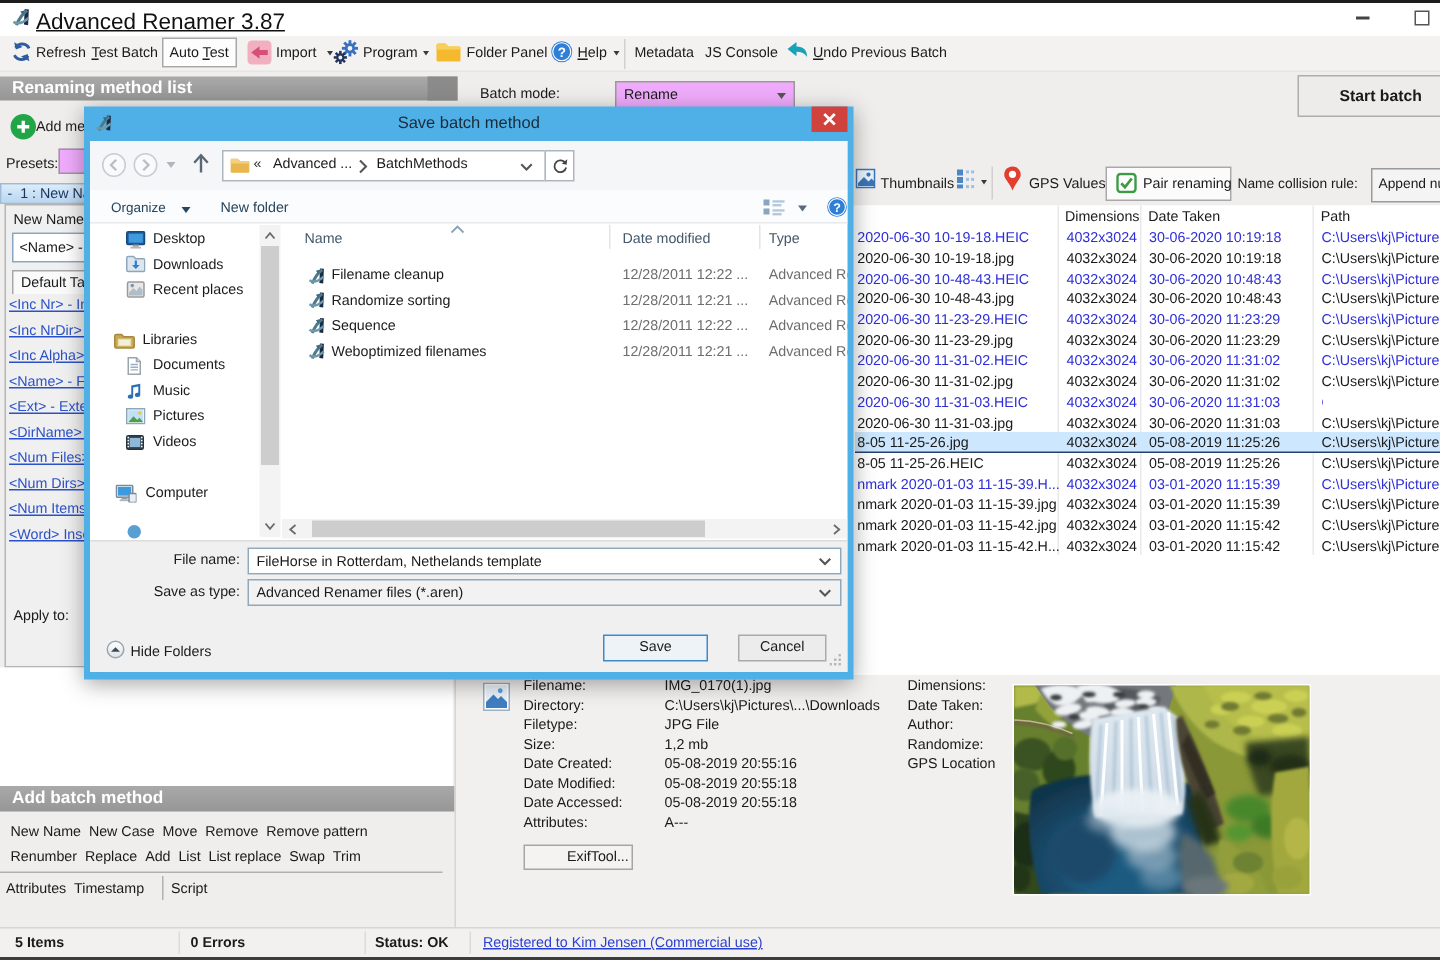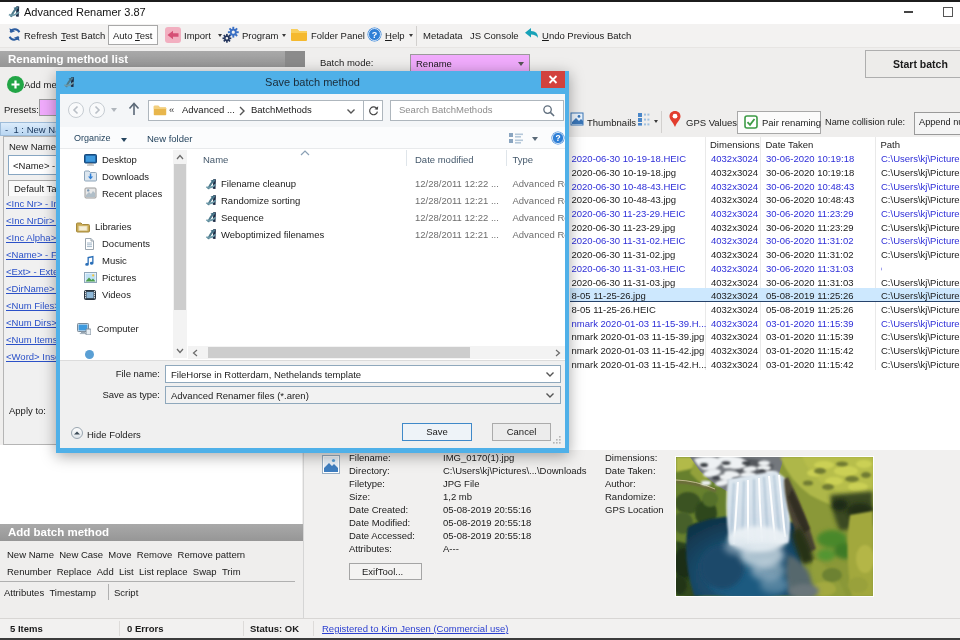--- a/index.html
+++ b/index.html
@@ -19,21 +19,21 @@
 
 <div class="a" style="left:0;top:0;width:960px;height:24px;background:#fff;border-top:2px solid #1c1c1c;box-sizing:border-box;"></div>
 <div class="a" style="left:8px;top:5px;width:13px;height:14px;">
 <svg width="13" height="14" viewBox="0 0 16 17">
       <path d="M10.4 1.2 L13.8 1.6 L13.2 14.4 L9.8 13.9 Z" fill="#1b2a44"></path>
       <path d="M12.4 2.4 C8.6 5 5.8 9.2 3.6 14.4" stroke="#4d7a8c" stroke-width="2.6" fill="none"></path>
       <path d="M1.2 11.6 C5.5 14.4 10 11.6 13.6 8.4" stroke="#6e9aa9" stroke-width="2.2" fill="none"></path>
       <path d="M6.8 3.2 L10.6 2.2 L9 6 Z" fill="#3d6a80"></path>
     </svg>
 </div>
-<div class="a" style="left:24px;top:6px;font-size:11px;color:#111;">Advanced Renamer 3.87</div>
+<div class="a" style="left:24px;top:6px;font-size:15px;color:#111;text-decoration:underline;">Advanced Renamer 3.87</div>
 <div class="a" style="left:904px;top:11px;width:9px;height:1.5px;background:#444;"></div>
 <div class="a" style="left:943px;top:7px;width:8px;height:8px;border:1px solid #555;"></div>
 
 <div class="a" style="left:0;top:24px;width:960px;height:24px;background:#f3f2f1;border-bottom:1px solid #e7e5e3;box-sizing:border-box;"></div>
 <div class="a" style="left:7px;top:27px;width:15px;height:15px;">
 <svg width="15" height="15" viewBox="0 0 16 16">
       <g fill="none" stroke="#2d5d9f" stroke-width="2.1">
         <path d="M13.2 5.6 A5.4 5.4 0 0 0 3.6 5.2"></path>
         <path d="M2.8 10.4 A5.4 5.4 0 0 0 12.4 10.8"></path>
       </g>
@@ -332,21 +332,21 @@
 <div class="a" style="left:349px;top:530px;">Date Accessed:</div>
 <div class="a" style="left:443px;top:530px;">05-08-2019 20:55:18</div>
 <div class="a" style="left:349px;top:543px;">Attributes:</div>
 <div class="a" style="left:443px;top:543px;">A---</div>
 <div class="a" style="left:605px;top:452px;">Dimensions:</div>
 <div class="a" style="left:605px;top:465px;">Date Taken:</div>
 <div class="a" style="left:605px;top:478px;">Author:</div>
 <div class="a" style="left:605px;top:491px;">Randomize:</div>
 <div class="a" style="left:605px;top:504px;">GPS Location</div>
 <div class="a" style="left:349px;top:563px;width:73px;height:17px;background:#f4f3f2;border:1px solid #a5a5a5;box-sizing:border-box;">
-    <span style="position:absolute;left:12px;top:2px;text-align:right;">ExifTool...</span>
+    <span style="position:absolute;left:28px;top:2px;text-align:right;">ExifTool...</span>
   </div>
 <div class="a" style="left:675px;top:456px;width:197px;height:139px;border:1px solid #fff;"><svg width="197" height="139" viewBox="0 0 197 139">
 <defs>
 <radialGradient id="pool" cx="0.55" cy="0.75" r="0.75">
 <stop offset="0" stop-color="#226084"></stop>
           <stop offset="0.6" stop-color="#1a4a6a"></stop>
           <stop offset="1" stop-color="#10344a"></stop>
 </radialGradient>
 <linearGradient id="fall" x1="0" y1="0" x2="0" y2="1">
 <stop offset="0" stop-color="#dfe8f0"></stop>
@@ -541,27 +541,20 @@
     <svg style="position:absolute;left:197px;top:7px;" width="10" height="7" viewBox="0 0 10 7">
         <path d="M1.5 1.5 L5 5 L8.5 1.5" fill="none" stroke="#555" stroke-width="1.4"></path>
       </svg>
   </div>
   <div style="position:absolute;left:303px;top:6px;width:20px;height:21px;background:#fff;border:1px solid #aeb6bd;box-sizing:border-box;">
     <svg style="position:absolute;left:4px;top:4px;" width="11" height="11" viewBox="0 0 14 14">
         <path d="M11.5 5 A 5 5 0 1 0 12 8.5" fill="none" stroke="#444" stroke-width="1.5"></path>
         <path d="M13 1.5 L12.4 6.2 L8.2 5.4 Z" fill="#444"></path>
       </svg>
   </div>
-  <div style="position:absolute;left:330px;top:6px;width:174px;height:21px;background:#fff;border:1px solid #aeb6bd;box-sizing:border-box;">
-    <span style="position:absolute;left:8px;top:3px;color:#8c8c8c;">Search BatchMethods</span>
-    <svg style="position:absolute;right:8px;top:3px;" width="13" height="13" viewBox="0 0 14 14">
-        <circle cx="6" cy="6" r="4" fill="none" stroke="#5f6e7d" stroke-width="1.4"></circle>
-        <path d="M9 9 L13 13" stroke="#5f6e7d" stroke-width="1.6"></path>
-      </svg>
-  </div>
 
   <div style="position:absolute;left:0;top:33px;width:505px;height:22px;background:#fbfcfd;border-bottom:1px solid #e8eaec;box-sizing:border-box;"></div>
   <span style="position:absolute;left:14px;top:39px;color:#26455f;font-size:9px;">Organize</span>
   <div style="position:absolute;left:61px;top:44px;width:0;height:0;border-left:3.5px solid transparent;border-right:3.5px solid transparent;border-top:4px solid #26455f;"></div>
   <span style="position:absolute;left:87px;top:39px;color:#26455f;">New folder</span>
   <svg style="position:absolute;left:448px;top:38px;" width="17" height="13" viewBox="0 0 17 13">
       <g fill="#8aa5c0">
         <rect x="1" y="1" width="4" height="4"></rect>
         <rect x="1" y="7" width="4" height="4"></rect>
       </g>

